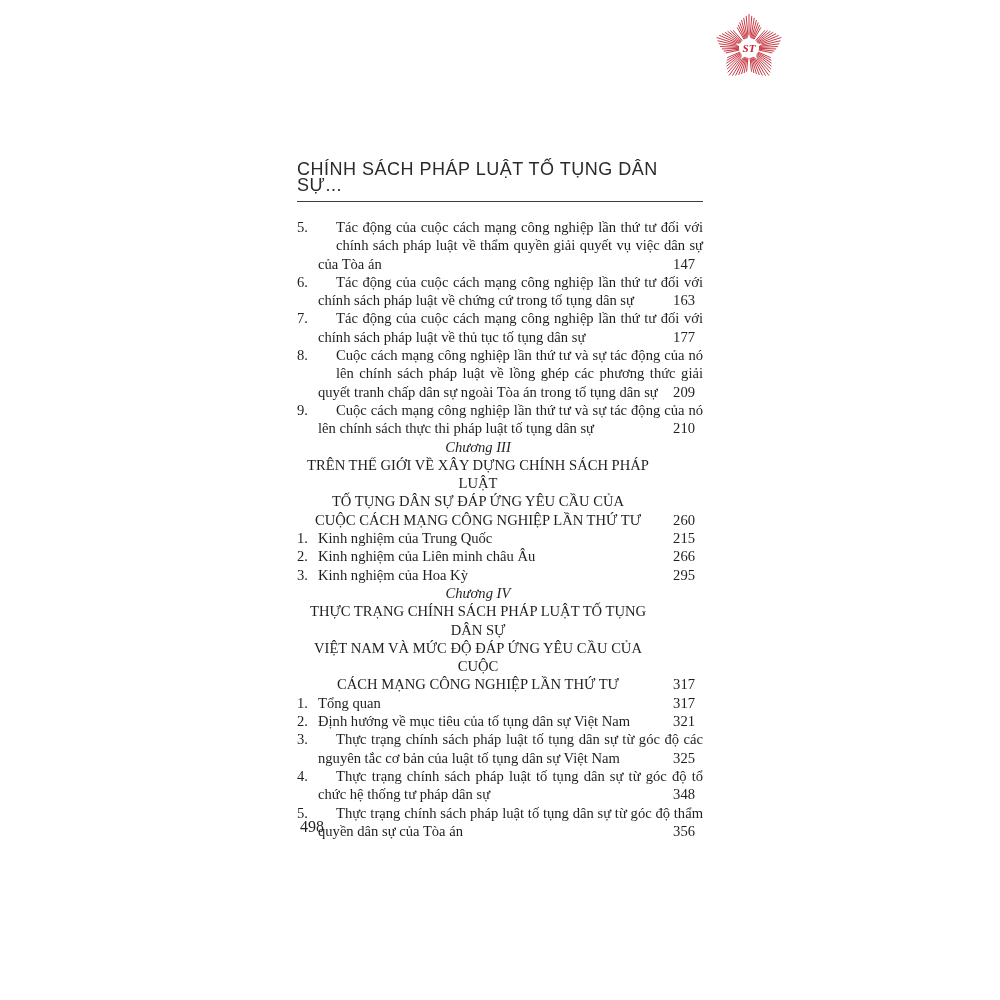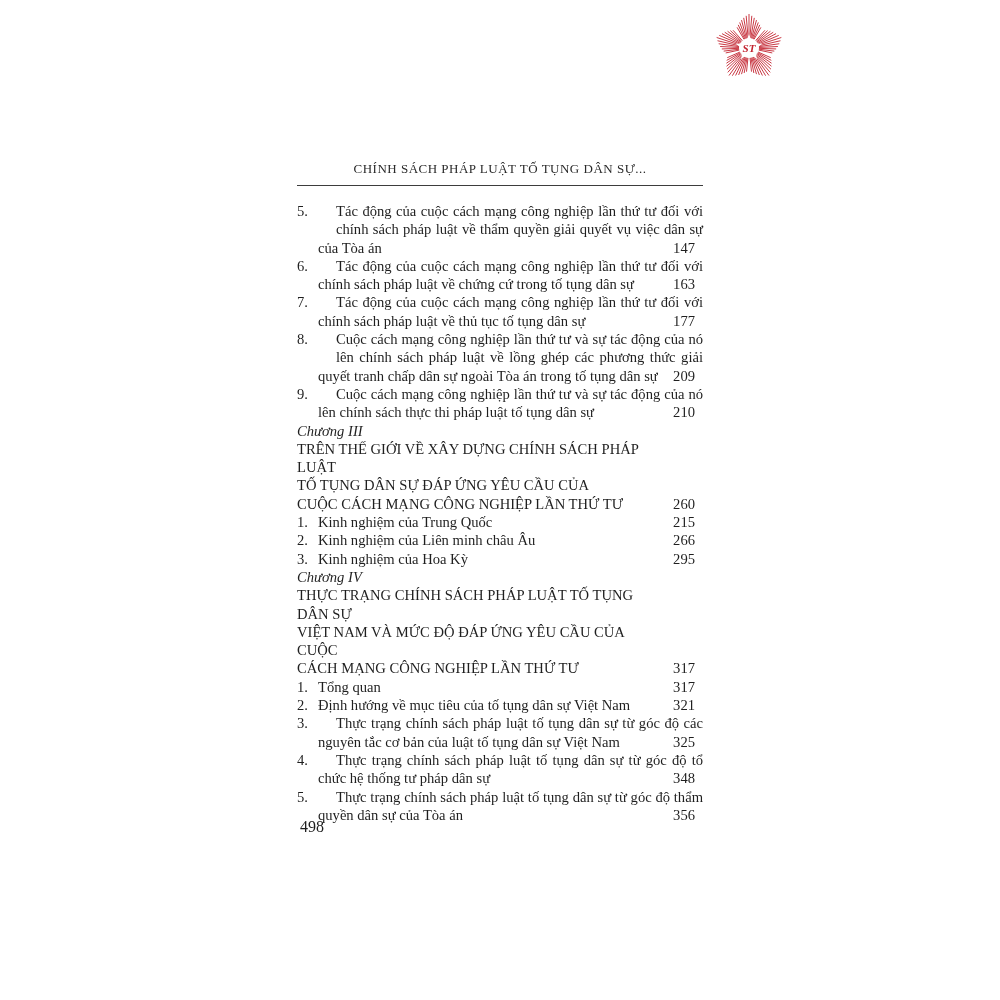--- a/index.html
+++ b/index.html
@@ -3,32 +3,32 @@
 <meta charset="utf-8">
 <style>
   html,body{margin:0;padding:0;}
   body{
     width:1000px;height:1000px;background:#ffffff;position:relative;
     font-family:"Liberation Serif","DejaVu Serif",serif;color:#1f1f1f;
     overflow:hidden;
   }
   .page-content{position:absolute;left:297px;top:161px;width:406px;}
   .running-head{
-    font-family:Liberation Serif, serif;
-    font-size:13px;line-height:16px;letter-spacing:.5px;color:#2a2a2a;
-    text-align:center;padding-bottom:8px;border-bottom:1.6px solid #3d3d3d;
+    font-family:Liberation Sans, sans-serif;
+    font-size:18px;line-height:16px;letter-spacing:.5px;color:#2a2a2a;
+    text-align:left;padding-bottom:8px;border-bottom:1.6px solid #3d3d3d;
   }
   .toc{margin-top:16px;font-size:14.6px;line-height:18.3px;}
   .toc-item{display:flex;}
   .toc-item .num{flex:0 0 21px;}
   .toc-item .txt{flex:1;position:relative;}
   .ln{display:block;}
   .j{text-align:justify;text-align-last:justify;margin-left:18px;}
   .pg{position:absolute;right:8px;bottom:0;}
-  .chapter{position:relative;text-align:left;padding-right:44px;}
+  .chapter{position:relative;text-align:center;padding-right:44px;}
   .ch-label{font-style:italic;}
   .footer-pagenum{position:absolute;left:300px;top:818px;font-size:16px;}
   .logo{position:absolute;left:708px;top:8px;width:82px;height:80px;}
 </style>
 </head>
 <body>
 
 <svg class="logo" id="logo-svg" viewBox="0 0 80 80" xmlns="http://www.w3.org/2000/svg">
   <g id="logo-rays">
       <line x1="35.00" y1="31.34" x2="28.10" y2="19.39" stroke="#c32430" stroke-width="0.9"></line>

